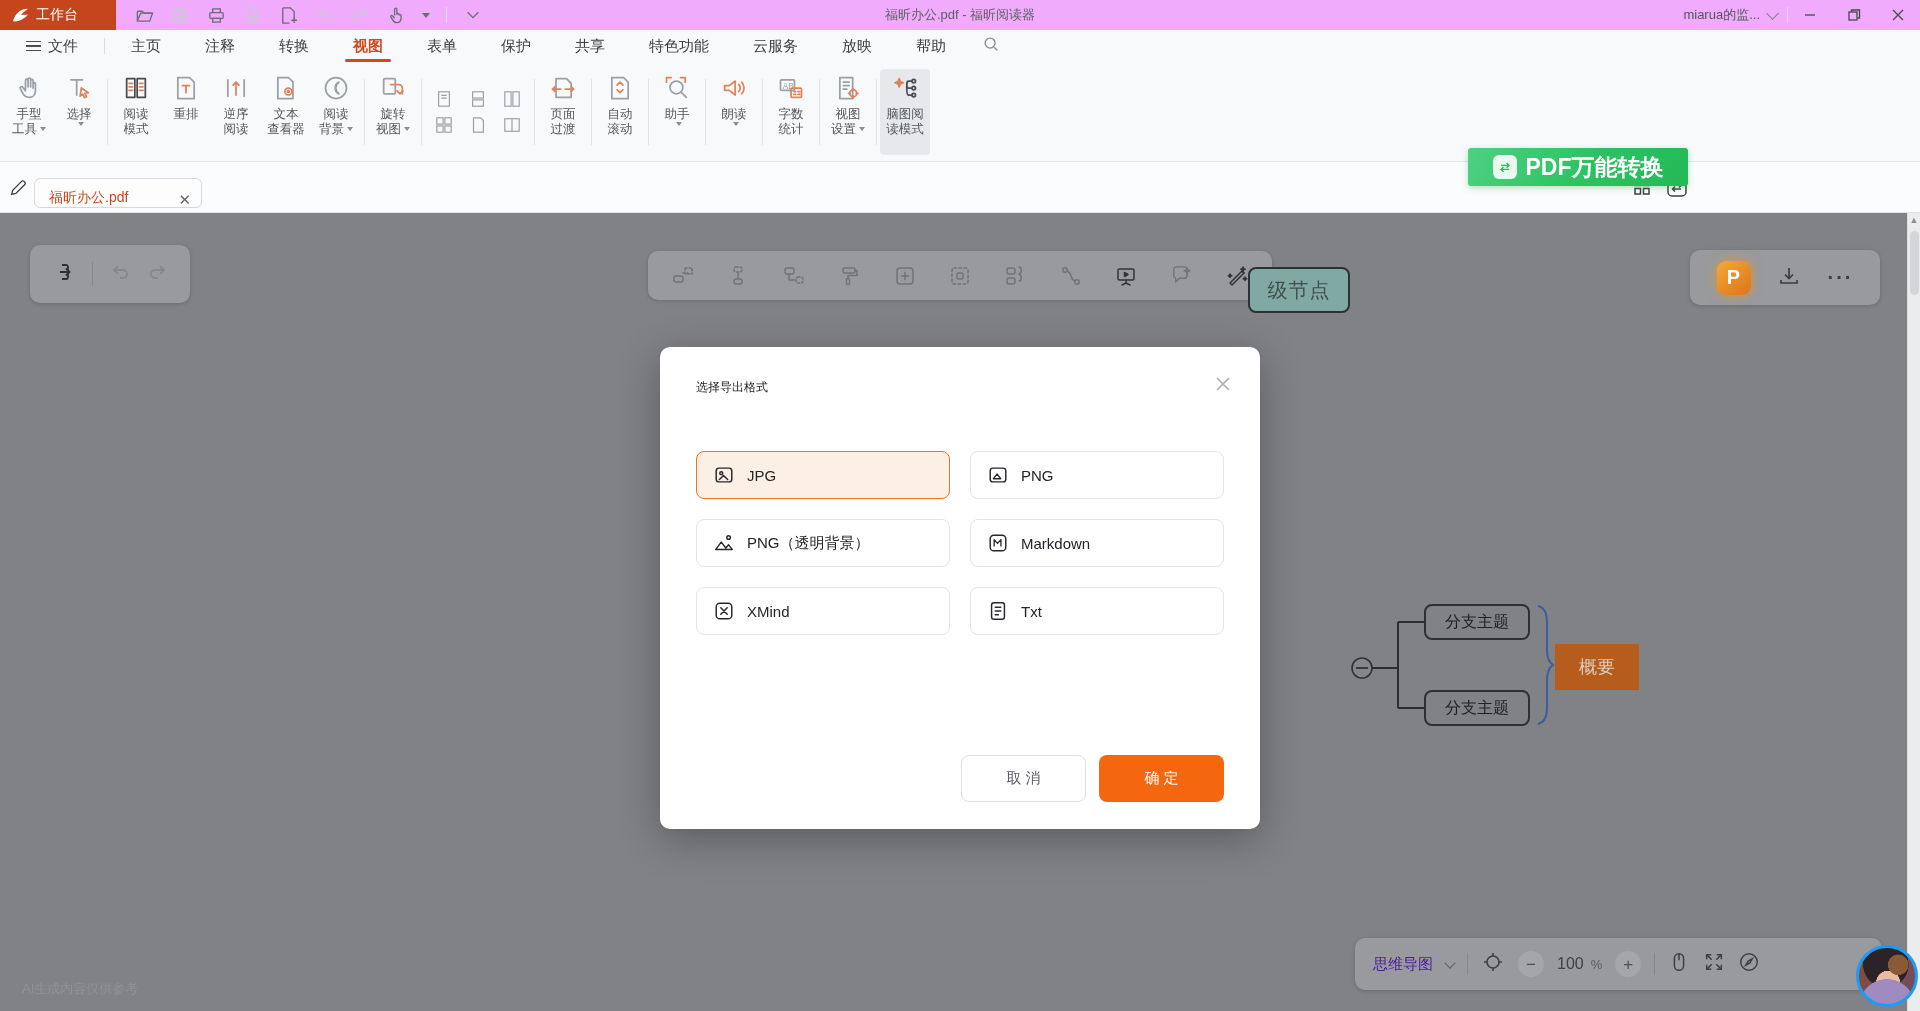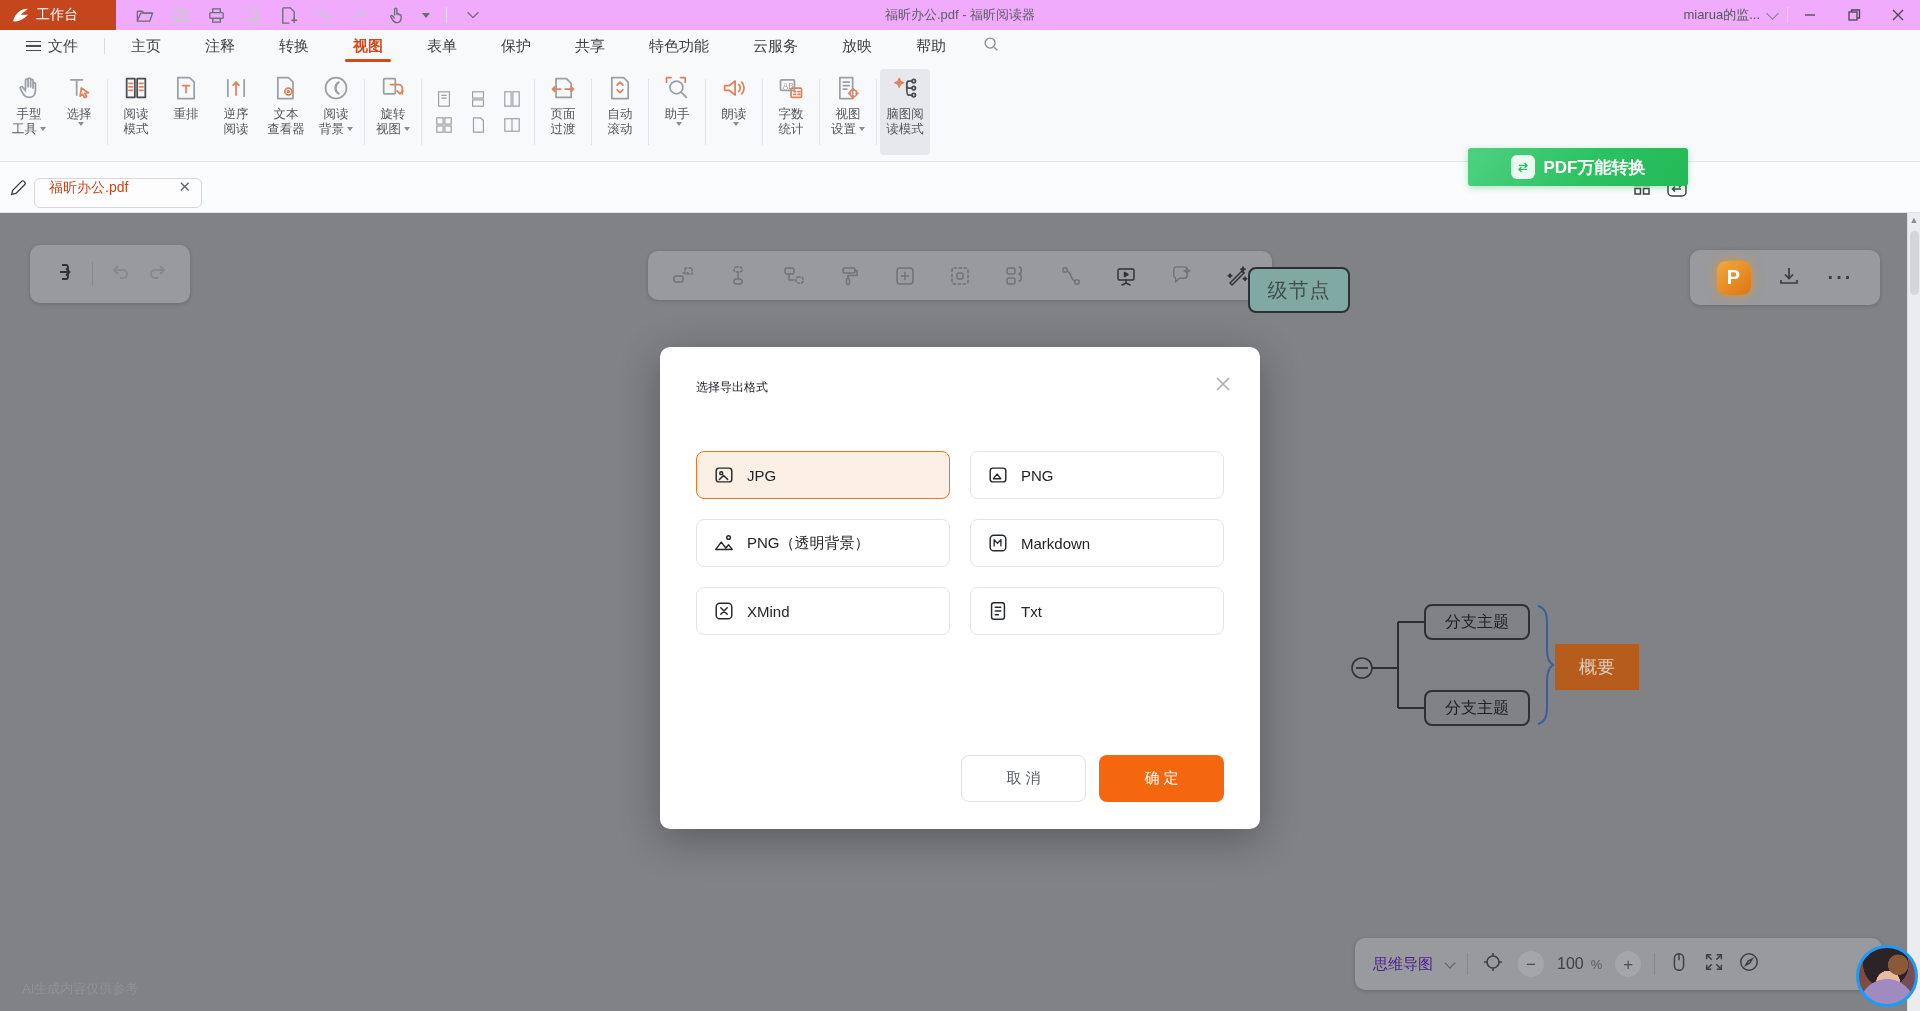--- a/index.html
+++ b/index.html
@@ -46,26 +46,26 @@
   .ric{stroke:#9aa0a7;fill:none;stroke-width:1.5;stroke-linecap:round;stroke-linejoin:round}
   .ric .o{stroke:#e0825a}
   .ric .d{stroke:#4a4d52}
   .pgrid{display:grid;grid-template-columns:repeat(3,22px);grid-template-rows:20px 20px;gap:6px 12px;align-items:center;justify-items:center;padding:0 8px}
   .pgrid svg{stroke:#9aa0a7;fill:none;stroke-width:1.3}
 
   
   .tabbar{height:51px;background:#fbfcfd;border-bottom:1px solid #e0e2e6;display:flex;align-items:flex-end;position:relative}
   .pencil{position:absolute;left:8px;bottom:10px}
   .pencil svg{stroke:#3c3f44;fill:none;stroke-width:1.5}
-  .tab{margin-left:34px;margin-bottom:4px;width:168px;height:30px;border:1px solid #d6d8dd;background:#fdfdfe;border-radius:6px;display:flex;align-items:flex-start;padding:0 10px 0 14px;cursor:pointer}
+  .tab{margin-left:34px;margin-bottom:4px;width:168px;height:30px;border:1px solid #d6d8dd;background:#fdfdfe;border-radius:6px;display:flex;align-items:flex-end;padding:0 10px 0 14px;cursor:pointer}
   .tab-title{font-size:14px;color:#c9491e;flex:1}
   .tab-close{font-size:15px;color:#66696e;cursor:pointer;line-height:1}
   .tab-right{position:absolute;right:232px;bottom:10px;display:flex;align-items:center;gap:14px}
   .tab-right svg{stroke:#3c3f44;fill:none;stroke-width:1.5}
-  .convert-btn{position:absolute;right:0;top:-28px;height:38px;width:220px;background:linear-gradient(120deg,#4ed182 0%,#2cc261 55%,#22b957 100%);border-radius:3px;display:flex;align-items:center;justify-content:center;gap:9px;color:#fff;font-size:17px;font-weight:bold;box-shadow:0 2px 6px rgba(40,180,90,.35);cursor:pointer}
+  .convert-btn{position:absolute;right:0;top:-28px;height:38px;width:220px;background:linear-gradient(120deg,#4ed182 0%,#2cc261 55%,#22b957 100%);border-radius:3px;display:flex;align-items:center;justify-content:center;gap:9px;color:#fff;font-size:23px;font-weight:bold;box-shadow:0 2px 6px rgba(40,180,90,.35);cursor:pointer}
   .convert-ic{width:24px;height:24px;background:#eafaf0;border-radius:6px;display:flex;align-items:center;justify-content:center}
   .convert-ic svg{stroke:#2cbb5e;fill:none;stroke-width:1.8}
 
   
   .canvas{position:relative;height:798px;background:#808285;overflow:hidden}
   .panel{position:absolute;background:#989a9e;border-radius:10px;box-shadow:0 1px 4px rgba(0,0,0,.18)}
   .cpanel-left{left:30px;top:32px;width:160px;height:58px;display:flex;align-items:center;justify-content:center;gap:16px}
   .cpanel-left svg{fill:none;stroke-width:1.8}
   .vdiv{width:1px;height:24px;background:#85878b}
   .ctoolbar{left:648px;top:38px;width:624px;height:49px;display:flex;align-items:center;justify-content:space-between;padding:0 22px}

